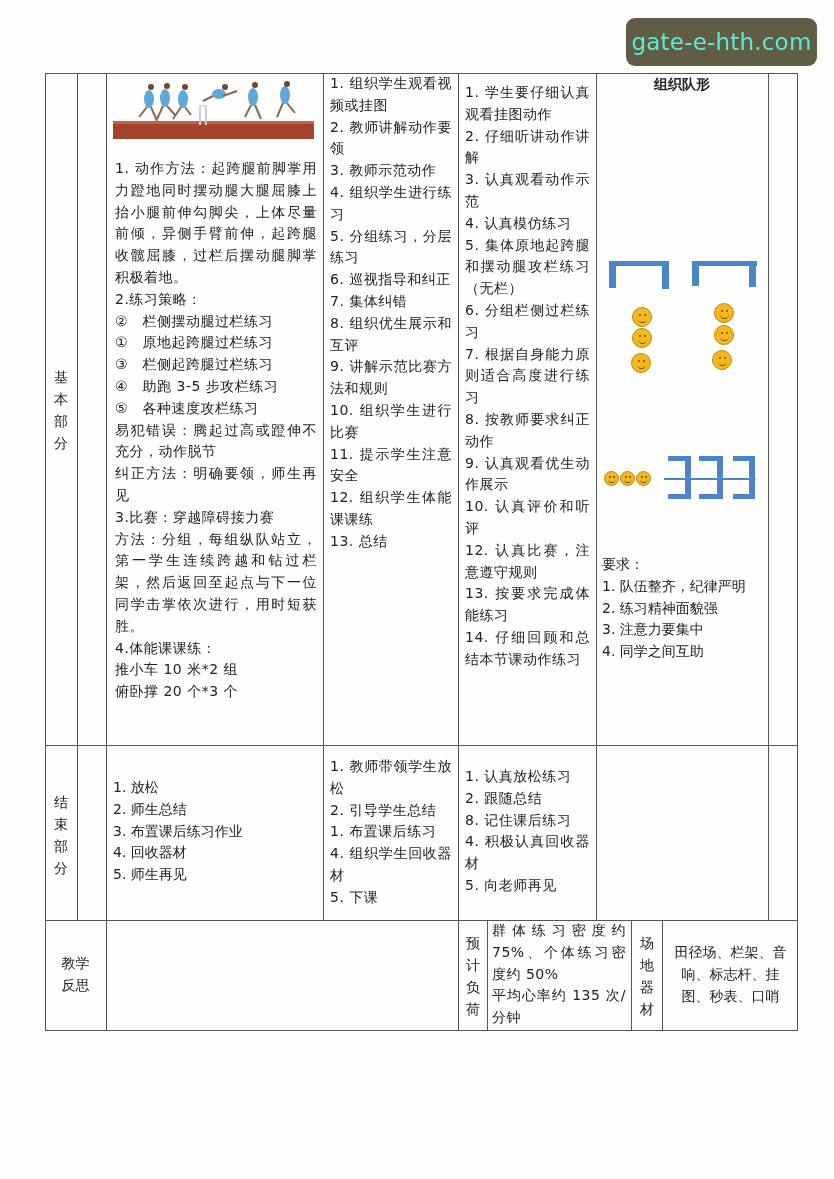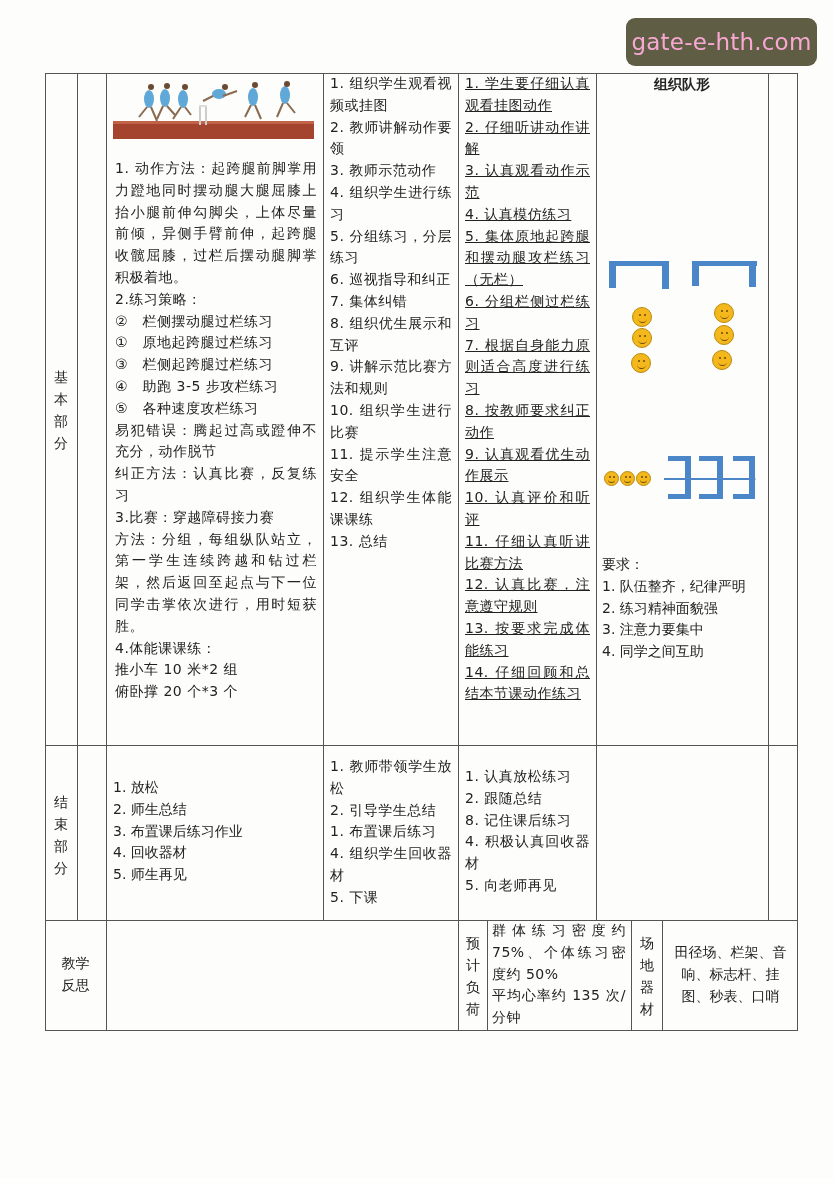--- a/index.html
+++ b/index.html
@@ -2,21 +2,21 @@
 <html><head>
 <meta charset="utf-8">
 <style>
   html, body { margin:0; padding:0; }
   body {
     width:834px; height:1179px; background:#fdfdfb; position:relative; overflow:hidden;
     font-family: "DejaVu Sans", "Liberation Sans", sans-serif; color:#222;
   }
   .watermark {
     position:absolute; left:626px; top:18px; width:191px; height:48px;
-    background:#5f5e45; border-radius:9px; color:#f9a8d4;
+    background:#5f5e45; border-radius:9px; color:#5eead4;
     font-family:"DejaVu Sans", sans-serif; font-size:23px; line-height:48px; text-align:center;
     letter-spacing:0.2px;
   }
   .grid { position:absolute; left:0; top:0; width:834px; height:1179px; }
   .ln { position:absolute; background:#555; }
   .h { height:1px; }
   .v { width:1px; }
   .cell { position:absolute; font-size:14px; line-height:21.8px; }
   .vert-label {
     position:absolute; font-size:14px; line-height:22px; text-align:center; width:20px;
@@ -104,21 +104,21 @@
 
 <div class="cell justify" style="left:115px;top:158px;width:202px;">
   <div>1. 动作方法：起跨腿前脚掌用力蹬地同时摆动腿大腿屈膝上抬小腿前伸勾脚尖，上体尽量前倾，异侧手臂前伸，起跨腿收髋屈膝，过栏后摆动腿脚掌积极着地。</div>
   <div>2.练习策略：</div>
   <div>②　栏侧摆动腿过栏练习</div>
   <div>①　原地起跨腿过栏练习</div>
   <div>③　栏侧起跨腿过栏练习</div>
   <div>④　助跑 3-5 步攻栏练习</div>
   <div>⑤　各种速度攻栏练习</div>
   <div>易犯错误：腾起过高或蹬伸不充分，动作脱节</div>
-  <div>纠正方法：认真比赛，反复练习</div>
+  <div>纠正方法：明确要领，师生再见</div>
   <div>3.比赛：穿越障碍接力赛</div>
   <div>方法：分组，每组纵队站立，第一学生连续跨越和钻过栏架，然后返回至起点与下一位同学击掌依次进行，用时短获胜。</div>
   <div>4.体能课课练：</div>
   <div>推小车 10 米*2 组</div>
   <div>俯卧撑 20 个*3 个</div>
 </div>
 
 <div class="cell justify" style="left:330px;top:73px;width:122px;">
   <div class="list-item">1.  组织学生观看视频或挂图</div>
   <div class="list-item">2.  教师讲解动作要领</div>
@@ -128,32 +128,31 @@
   <div class="list-item">6.  巡视指导和纠正</div>
   <div class="list-item">7.  集体纠错</div>
   <div class="list-item">8.  组织优生展示和互评</div>
   <div class="list-item">9.  讲解示范比赛方法和规则</div>
   <div class="list-item">10. 组织学生进行比赛</div>
   <div class="list-item">11. 提示学生注意安全</div>
   <div class="list-item">12. 组织学生体能课课练</div>
   <div class="list-item">13. 总结</div>
 </div>
 
-<div class="cell justify" style="left:465px;top:73px;width:125px;text-decoration:underline;">
+<div class="cell justify" style="left:465px;top:82px;width:125px;">
   <div class="list-item">1.  学生要仔细认真观看挂图动作</div>
   <div class="list-item">2.  仔细听讲动作讲解</div>
   <div class="list-item">3.  认真观看动作示范</div>
   <div class="list-item">4.  认真模仿练习</div>
   <div class="list-item">5.  集体原地起跨腿和摆动腿攻栏练习（无栏）</div>
   <div class="list-item">6.  分组栏侧过栏练习</div>
   <div class="list-item">7.  根据自身能力原则适合高度进行练习</div>
   <div class="list-item">8.  按教师要求纠正动作</div>
   <div class="list-item">9.  认真观看优生动作展示</div>
   <div class="list-item">10. 认真评价和听评</div>
-  <div class="list-item">11. 仔细认真听讲比赛方法</div>
   <div class="list-item">12. 认真比赛，注意遵守规则</div>
   <div class="list-item">13. 按要求完成体能练习</div>
   <div class="list-item">14. 仔细回顾和总结本节课动作练习</div>
 </div>
 
 <div class="cell title" style="left:596px;top:74px;width:172px;">组织队形</div>
 
 <div>
 
   <div class="bar" style="left:609px;top:261px;width:60px;height:5px;"></div>

